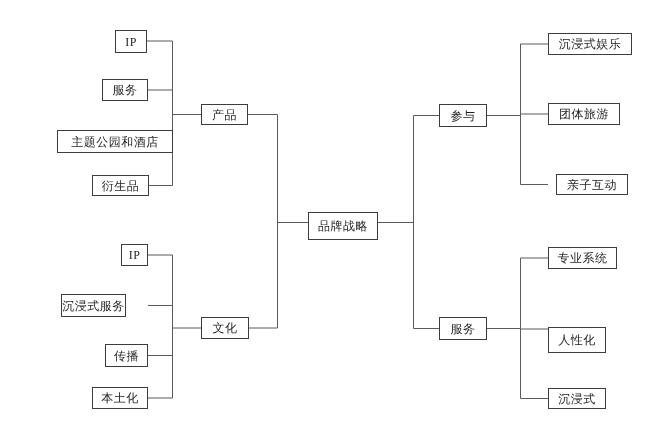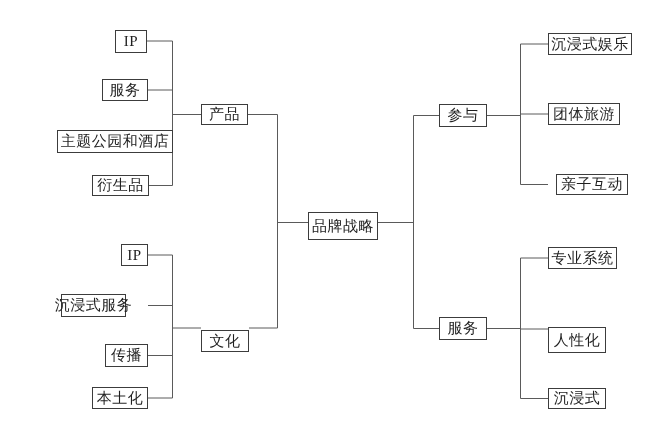--- a/index.html
+++ b/index.html
@@ -35,21 +35,21 @@
   }
   .node {
     position: absolute;
     box-sizing: border-box;
     border: 1px solid var(--border);
     background: var(--background);
     color: var(--text);
     display: flex;
     align-items: center;
     justify-content: center;
-    font-size: 15px;
+    font-size: 12px;
     letter-spacing: 0.5px;
     white-space: nowrap;
     line-height: 1;
   }
 </style>
 </head>
 <body>
 
 <div class="canvas">
 
@@ -64,21 +64,21 @@
     <path d="M413.5 115.5 V328.5 M378 222.5 H413.5 M413.5 115.5 H439 M413.5 328.5 H439"></path>
 
     <path d="M520.5 44 V184.5 M487 115.5 H520.5 M520.5 44 H548 M520.5 114 H548 M520.5 184.5 H548"></path>
 
     <path d="M520.5 258 V398.5 M487 328.5 H520.5 M520.5 258 H548 M520.5 329 H548 M520.5 398.5 H548"></path>
   </svg>
 
   <div class="node" style="left:308px; top:212px; width:70px; height:28px;">品牌战略</div>
 
   <div class="node" style="left:201px; top:104px; width:47px; height:21px;">产品</div>
-  <div class="node" style="left:201px; top:330px; width:48px; height:22px;">文化</div>
+  <div class="node" style="left:201px; top:317px; width:48px; height:22px;">文化</div>
 
   <div class="node" style="left:115px; top:30px; width:32px; height:23px;">IP</div>
   <div class="node" style="left:102px; top:79px; width:46px; height:22px;">服务</div>
   <div class="node" style="left:33px; top:130px; width:116px; height:23px;margin-left:24px;">主题公园和酒店</div>
   <div class="node" style="left:92px; top:175px; width:57px; height:21px;">衍生品</div>
 
   <div class="node" style="left:121px; top:244px; width:27px; height:22px;">IP</div>
   <div class="node" style="left:61px; top:294px; width:65px; height:23px;text-align:center;">沉浸式服务</div>
   <div class="node" style="left:105px; top:344px; width:43px; height:23px;">传播</div>
   <div class="node" style="left:92px; top:387px; width:56px; height:22px;">本土化</div>

